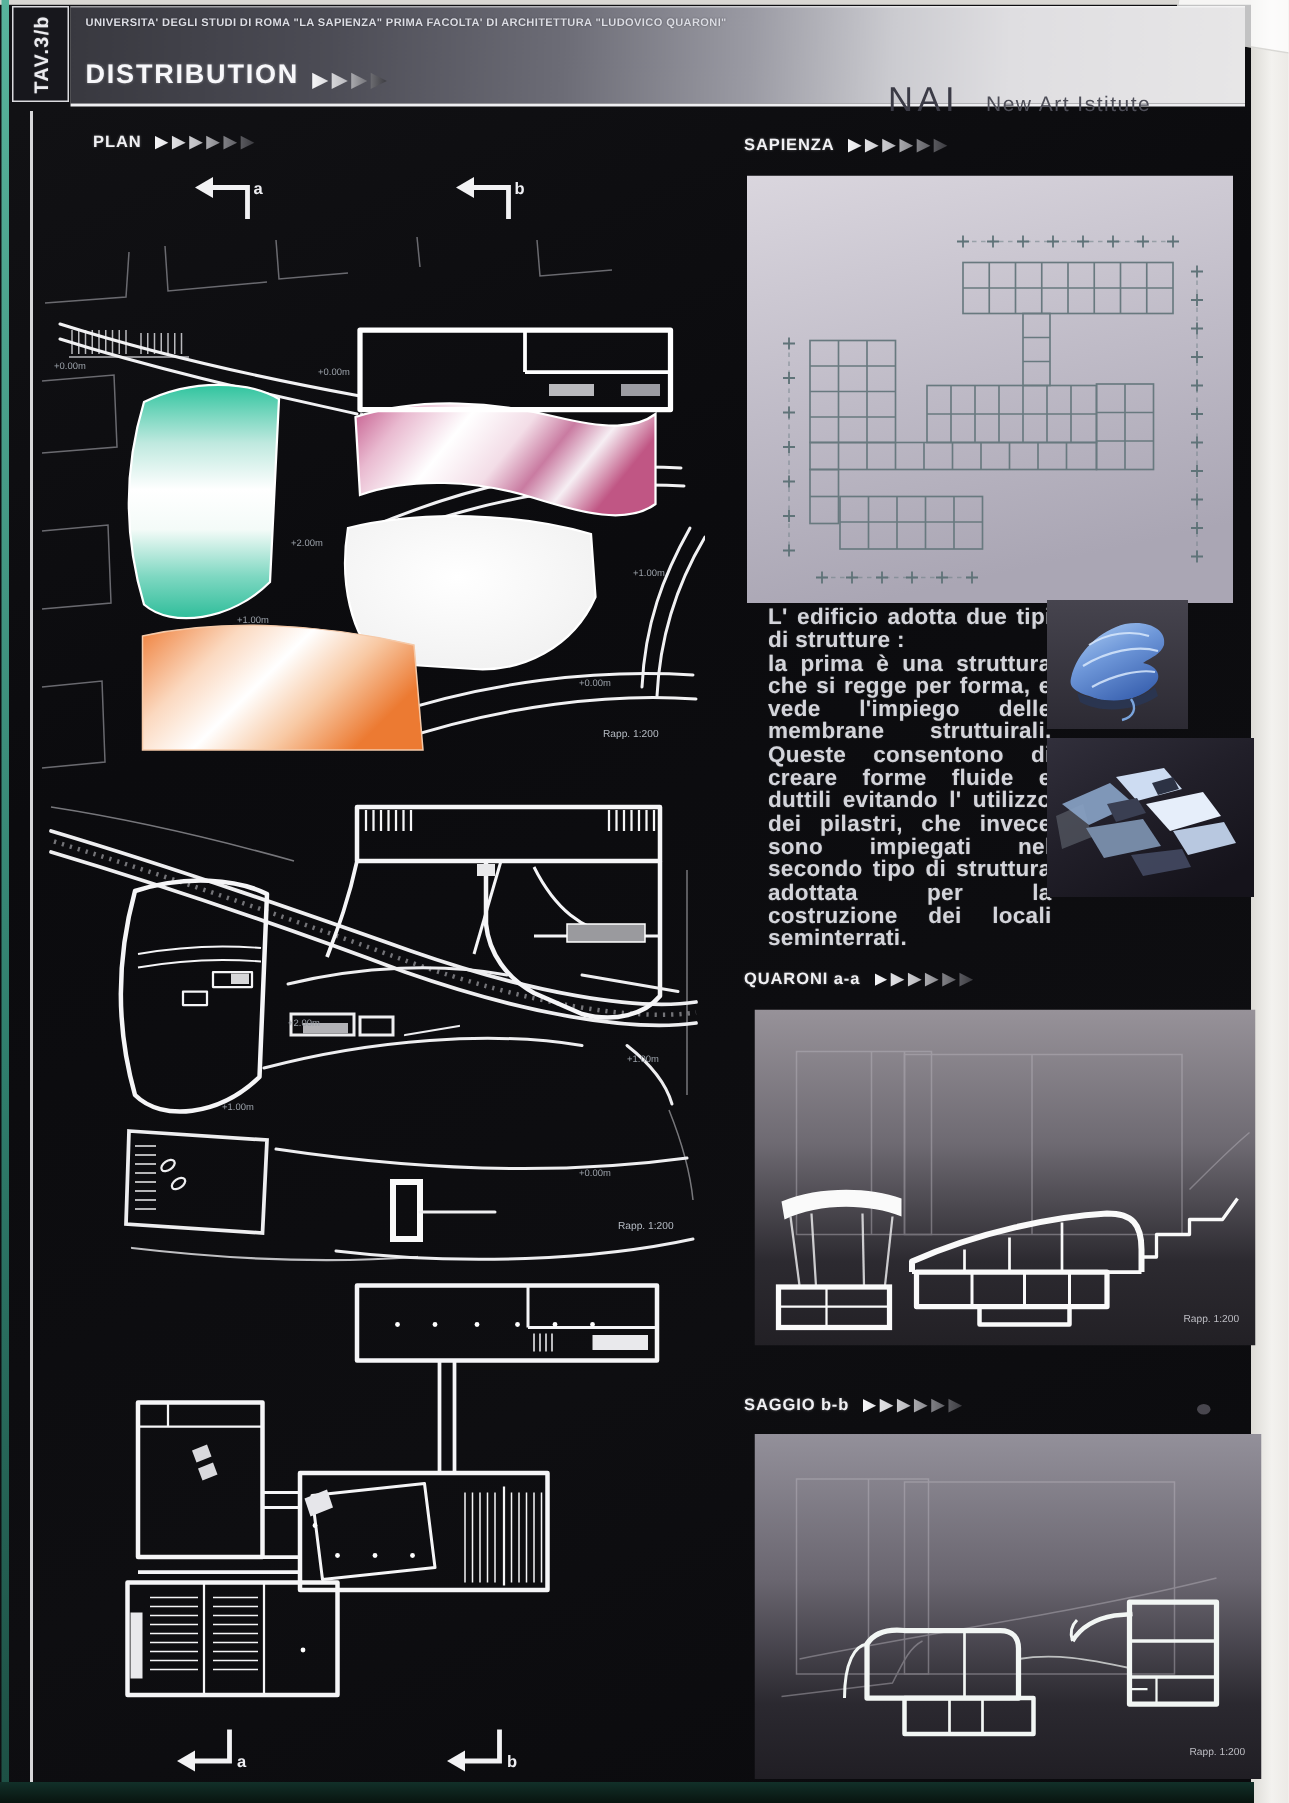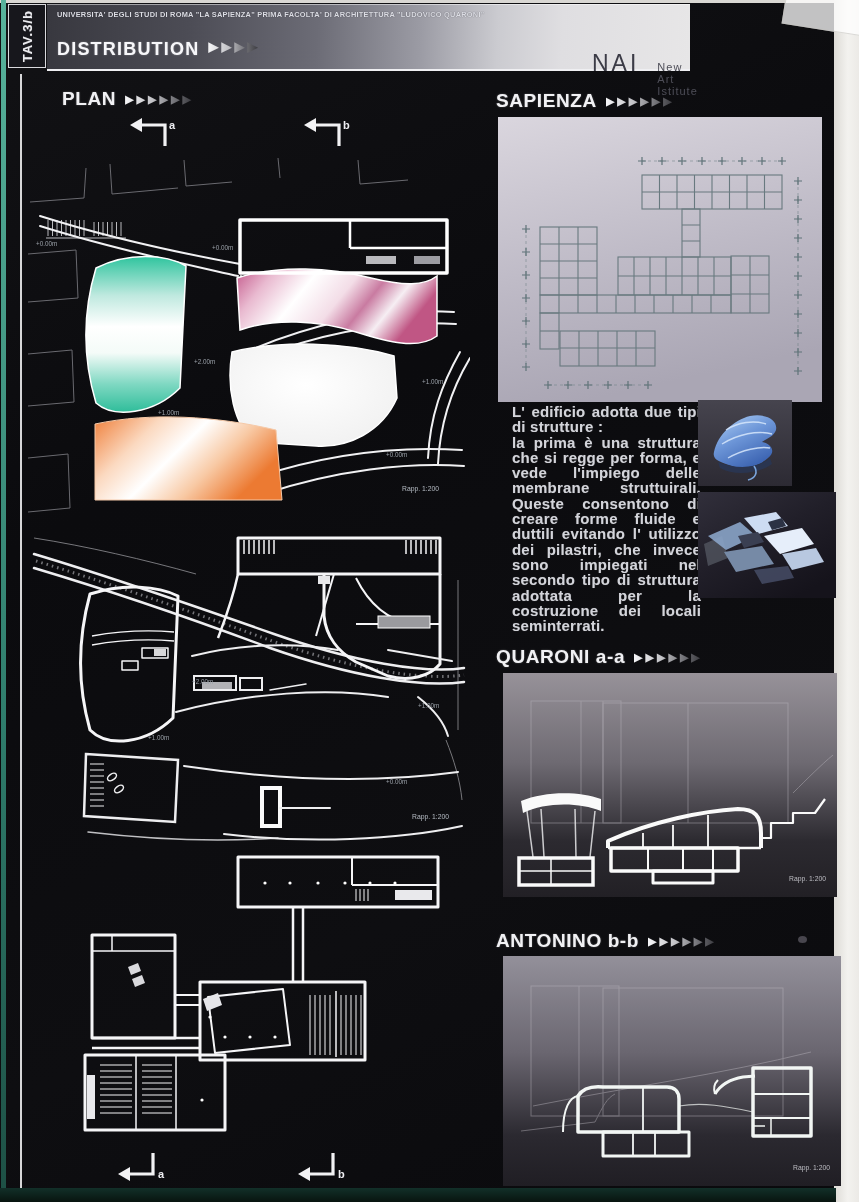--- a/index.html
+++ b/index.html
@@ -28,53 +28,53 @@
     position:absolute;left:8px;top:4px;width:36px;height:62px;
     background:#17171c;border:1px solid rgba(240,240,244,.9);
     display:flex;align-items:center;justify-content:center;
   }
   .tav-cell span{
     writing-mode:vertical-rl;transform:rotate(180deg);
     color:#ececf0;font-size:13px;font-weight:bold;letter-spacing:1px;
     text-shadow:0 0 1px rgba(255,255,255,.4);
   }
   .header-strip{
-    position:absolute;left:47px;top:4px;width:643px;height:64px;
+    position:absolute;left:47px;top:4px;width:783px;height:64px;
     background:linear-gradient(92deg,#38383f 0%,#4c4c55 22%,#6c6c76 42%,#9b9ba4 58%,#cbcbd0 70%,#dfdee1 80%,#e7e6e7 100%);
     border-bottom:2px solid #efeff2;border-top:1px solid rgba(255,255,255,.5);
   }
   .uni-lines{position:absolute;left:10px;top:5px;width:520px;}
   .uni-line{
     color:#dcdde4;font-size:7.4px;font-weight:bold;letter-spacing:.25px;
     line-height:10px;white-space:nowrap;text-shadow:0 0 1px rgba(20,20,25,.6);
   }
-  .distribution{position:absolute;left:10px;top:34px;display:flex;align-items:flex-start;}
+  .distribution{position:absolute;left:10px;top:34px;display:flex;align-items:flex-end;}
   .distribution .t{
     color:#f7f7fa;font-size:18px;font-weight:bold;letter-spacing:1.2px;
     text-shadow:0 0 2px rgba(255,255,255,.35);
   }
   .nai-group{position:absolute;left:545px;top:16px;display:flex;align-items:baseline;gap:18px;}
   .nai{color:#3b3b46;font-size:23px;letter-spacing:3px;font-weight:400;}
-  .nai-sub{color:#4e4e58;font-size:11px;letter-spacing:1px;margin-top:40px;}
+  .nai-sub{color:#4e4e58;font-size:14px;letter-spacing:1px;margin-top:40px;}
   
   .arrows{font-weight:bold;color:#b9b9bd;letter-spacing:3px;margin-left:9px;}
   @supports ((-webkit-background-clip:text) or (background-clip:text)){
     .arrows{
       background:linear-gradient(90deg,#f6f6f8 0%,#c2c2c6 40%,#77777c 70%,#333338 100%);
       -webkit-background-clip:text;background-clip:text;color:transparent;
     }
   }
   .hdr-arrows{font-size:13px;}
   .sec-arrows{font-size:11px;}
   
   .v-line{position:absolute;left:20px;top:74px;width:2px;height:1114px;background:rgba(250,250,252,.85);}
   
   .sec-title{position:absolute;display:flex;align-items:center;white-space:nowrap;}
   .sec-title .t{
-    color:#f1f1f4;font-size:19px;font-weight:bold;letter-spacing:.6px;
+    color:#f1f1f4;font-size:11px;font-weight:bold;letter-spacing:.6px;
     text-shadow:0 0 2px rgba(255,255,255,.3);
   }
   
   .panel{position:absolute;}
   .struct-text{
     position:absolute;left:512px;top:404px;width:189px;
     color:#d3d4da;font-size:15px;font-weight:bold;line-height:15.3px;
     letter-spacing:.2px;text-shadow:0 0 1px rgba(255,255,255,.25);
   }
   .struct-text p{margin:0;text-align:justify;}
@@ -480,21 +480,21 @@
     <path d="M 140,160 V 175 M 170,152 V 175 M 205,142 V 175" stroke-width="1.8"></path>
     <rect x="108" y="175" width="127" height="23" stroke-width="3.5"></rect>
     <path d="M 145,175 V 198 M 180,175 V 198 M 210,175 V 198" stroke-width="2"></path>
     <rect x="150" y="198" width="60" height="12" stroke-width="3"></rect>
     <path d="M 258,165 L 268,165 L 268,150 L 290,150 L 290,140 L 312,140 L 322,126" stroke-width="2.2"></path>
   </g>
   <text x="286" y="208" font-size="6.8" fill="#bdbdc3">Rapp. 1:200</text>
 </svg>
 
 <div class="sec-title" style="left:496px;top:930px;">
-  <span class="t">ANTONINO b-b</span>
+  <span class="t">SAGGIO b-b</span>
   <span class="arrows sec-arrows">▶▶▶▶▶▶</span>
 </div>
 
 <svg class="panel" style="left:503px;top:956px;" width="338" height="230" viewBox="0 0 338 230">
   <defs>
     <linearGradient id="gSec2" x1="0" y1="0" x2="0" y2="1">
       <stop offset="0" stop-color="#93909a"></stop>
         <stop offset=".42" stop-color="#6a6670"></stop>
       <stop offset=".78" stop-color="#2b2930"></stop>
         <stop offset="1" stop-color="#201e24"></stop>

